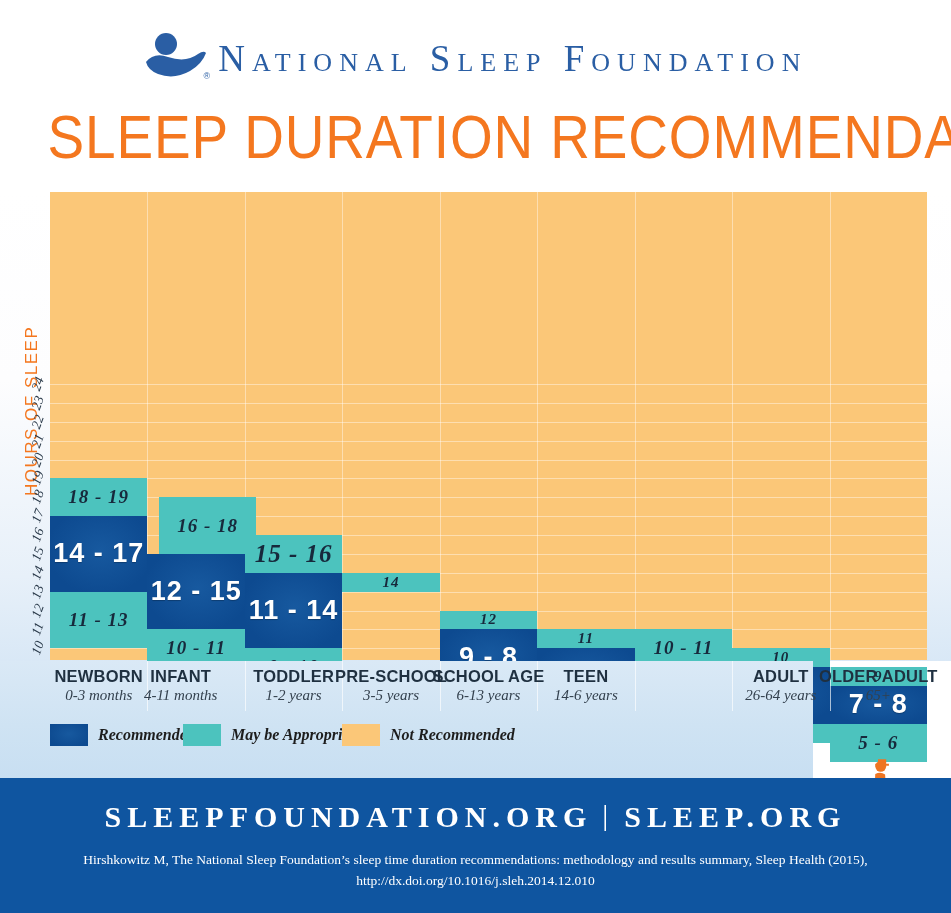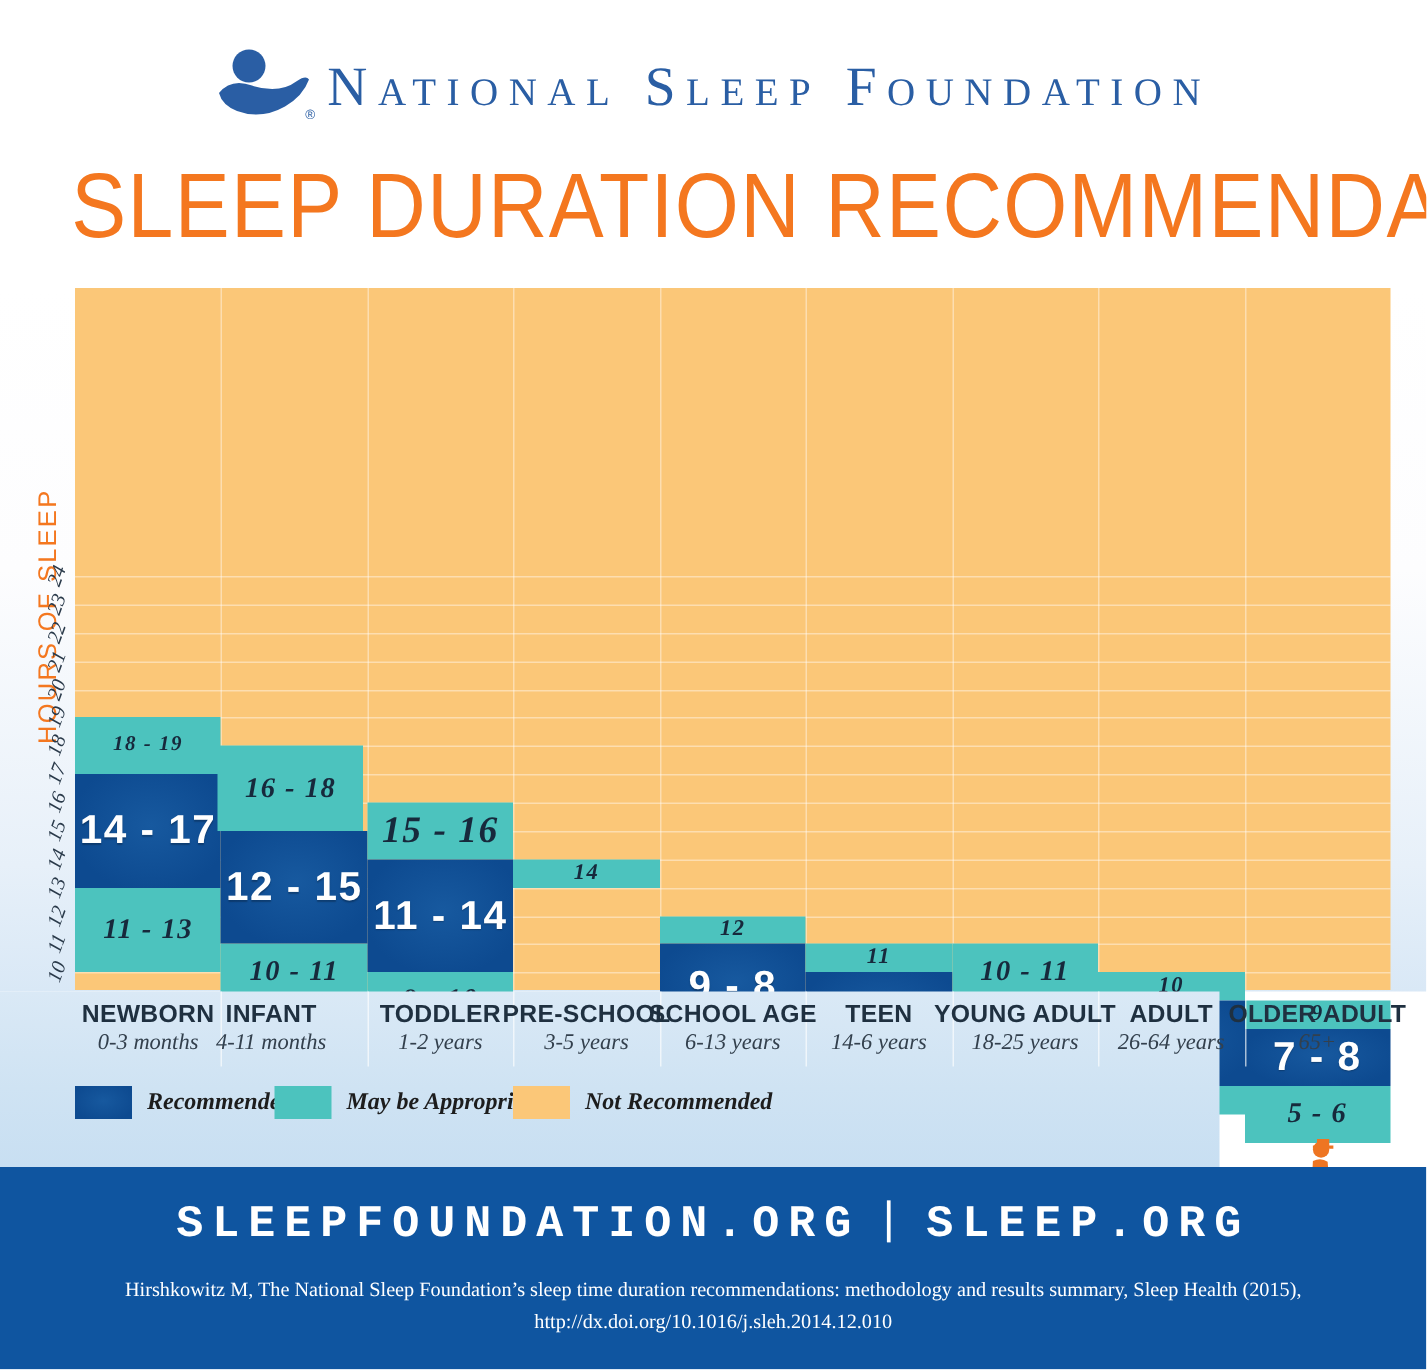--- a/index.html
+++ b/index.html
@@ -63,21 +63,21 @@
   .legend-item{position:absolute;top:63px;display:flex;align-items:center;}
   .legend-swatch{width:38px;height:22px;margin-right:10px;}
   .legend-label{
     font-family:"Liberation Serif",serif;font-style:italic;font-weight:bold;
     font-size:16px;color:#1d1d1d;
   }
   
   .footer{position:absolute;left:0;top:778px;width:951px;height:135px;background:#0F55A0;}
   .footer-sites{
     position:absolute;left:0;top:22px;width:951px;text-align:center;
-    font-family:Liberation Mono, monospace;font-weight:bold;font-size:30px;
+    font-family:Liberation Serif, serif;font-weight:bold;font-size:30px;
     color:#ffffff;letter-spacing:6px;white-space:nowrap;
   }
   .footer-sep{font-weight:normal;padding:0 10px;position:relative;top:-2px;}
   .citation{
     position:absolute;left:0;top:72px;width:951px;text-align:center;
     font-family:"Liberation Serif",serif;font-size:13.5px;color:#ffffff;line-height:1.55;
   }
 </style>
 </head>
 <body>
@@ -126,29 +126,29 @@
         <div class="gridline-h" style="top: 192px;"></div>
         <div class="gridline-v" style="left: 97.44px;"></div>
         <div class="gridline-v" style="left: 194.88px;"></div>
         <div class="gridline-v" style="left: 292.32px;"></div>
         <div class="gridline-v" style="left: 389.76px;"></div>
         <div class="gridline-v" style="left: 487.2px;"></div>
         <div class="gridline-v" style="left: 584.64px;"></div>
         <div class="gridline-v" style="left: 682.08px;"></div>
         <div class="gridline-v" style="left: 779.52px;"></div>
         <div class="bar teal" style="left: 0px; width: 97.44px; top: 286.375px; height: 37.75px;">
-          <span class="bar-label-teal" style="font-size: 14px;">18 - 19</span>
+          <span class="bar-label-teal" style="font-size: 19px;">18 - 19</span>
         </div>
         <div class="bar teal" style="left: 0px; width: 97.44px; top: 399.625px; height: 56.625px;">
           <span class="bar-label-teal" style="font-size: 19px;">11 - 13</span>
         </div>
         <div class="bar rec" style="left: 0px; width: 97.44px; top: 324.125px; height: 75.5px;">
           <span class="bar-label-rec">14 - 17</span>
         </div>
-        <div class="bar teal" style="left: 95px; width: 97.44px; top: 305.25px; height: 56.625px;">
+        <div class="bar teal" style="left: 109px; width: 97.44px; top: 305.25px; height: 56.625px;">
           <span class="bar-label-teal" style="font-size: 19px;">16 - 18</span>
         </div>
         <div class="bar teal" style="left: 97.44px; width: 97.44px; top: 437.375px; height: 37.75px;">
           <span class="bar-label-teal" style="font-size: 19px;">10 - 11</span>
         </div>
         <div class="bar rec" style="left: 97.44px; width: 97.44px; top: 361.875px; height: 75.5px;">
           <span class="bar-label-rec">12 - 15</span>
         </div>
         <div class="bar teal" style="left: 194.88px; width: 97.44px; top: 343px; height: 37.75px;">
           <span class="bar-label-teal" style="font-size: 25px;">15 - 16</span>
@@ -320,24 +320,20 @@
         <div class="group-age">3-5 years</div>
       </div>
       <div class="group-label" style="left: 427.76px; width: 121.44px;">
         <div class="group-name">SCHOOL AGE</div>
         <div class="group-age">6-13 years</div>
       </div>
       <div class="group-label" style="left: 525.2px; width: 121.44px;">
         <div class="group-name">TEEN</div>
         <div class="group-age">14-6 years</div>
       </div>
-      <div class="group-label" style="left: 622.64px; width: 121.44px;">
-        <div class="group-name">YOUNG ADULT</div>
-        <div class="group-age">18-25 years</div>
-      </div>
       <div class="group-label" style="left: 720.08px; width: 121.44px;">
         <div class="group-name">ADULT</div>
         <div class="group-age">26-64 years</div>
       </div>
       <div class="group-label" style="left: 817.52px; width: 121.44px;">
         <div class="group-name">OLDER ADULT</div>
         <div class="group-age">65+</div>
       </div>
       <div class="legend-item" style="left: 50px;">
         <span class="legend-swatch" style="background: radial-gradient(at 50% 45%, rgb(23, 89, 159) 0%, rgb(13, 74, 144) 80%);"></span>

